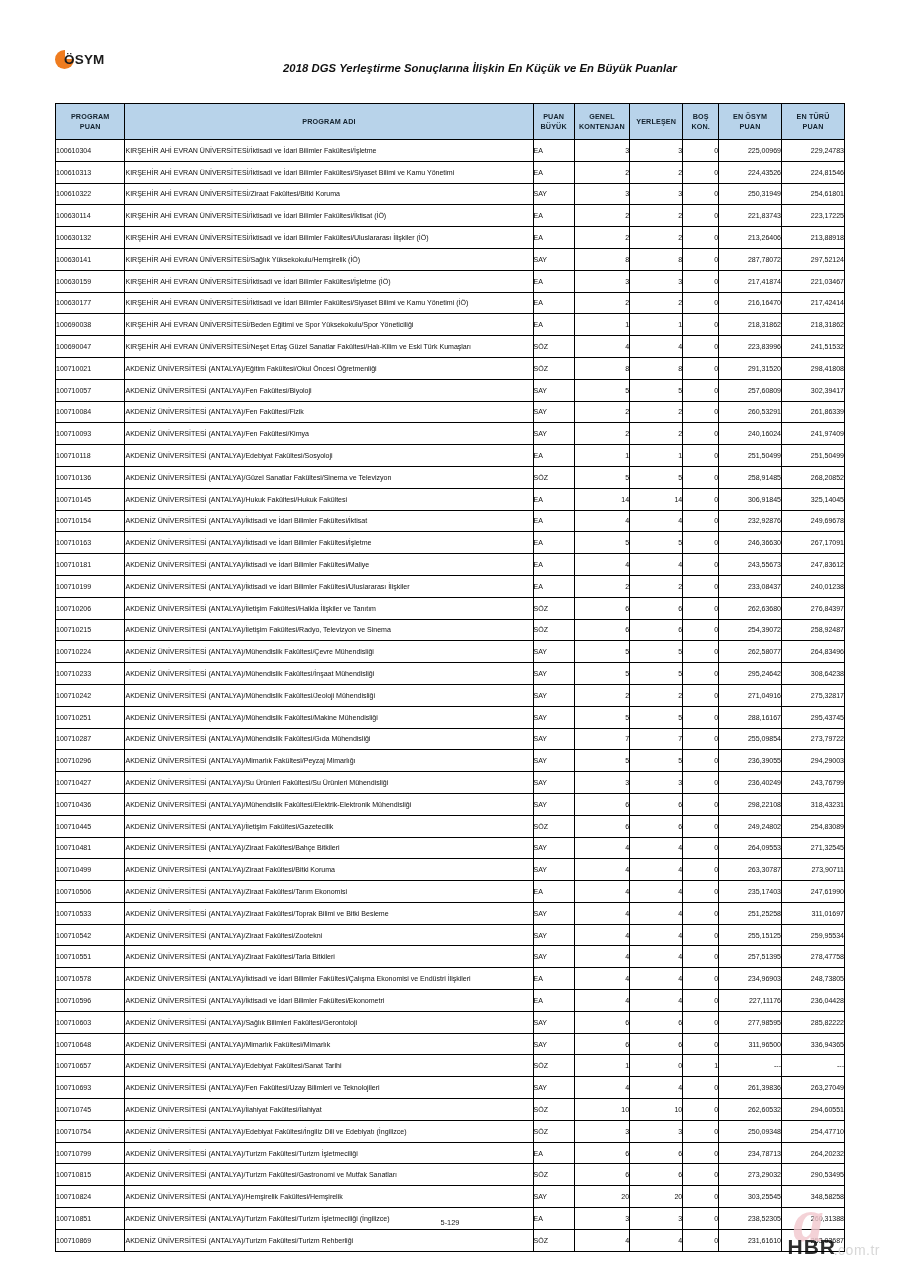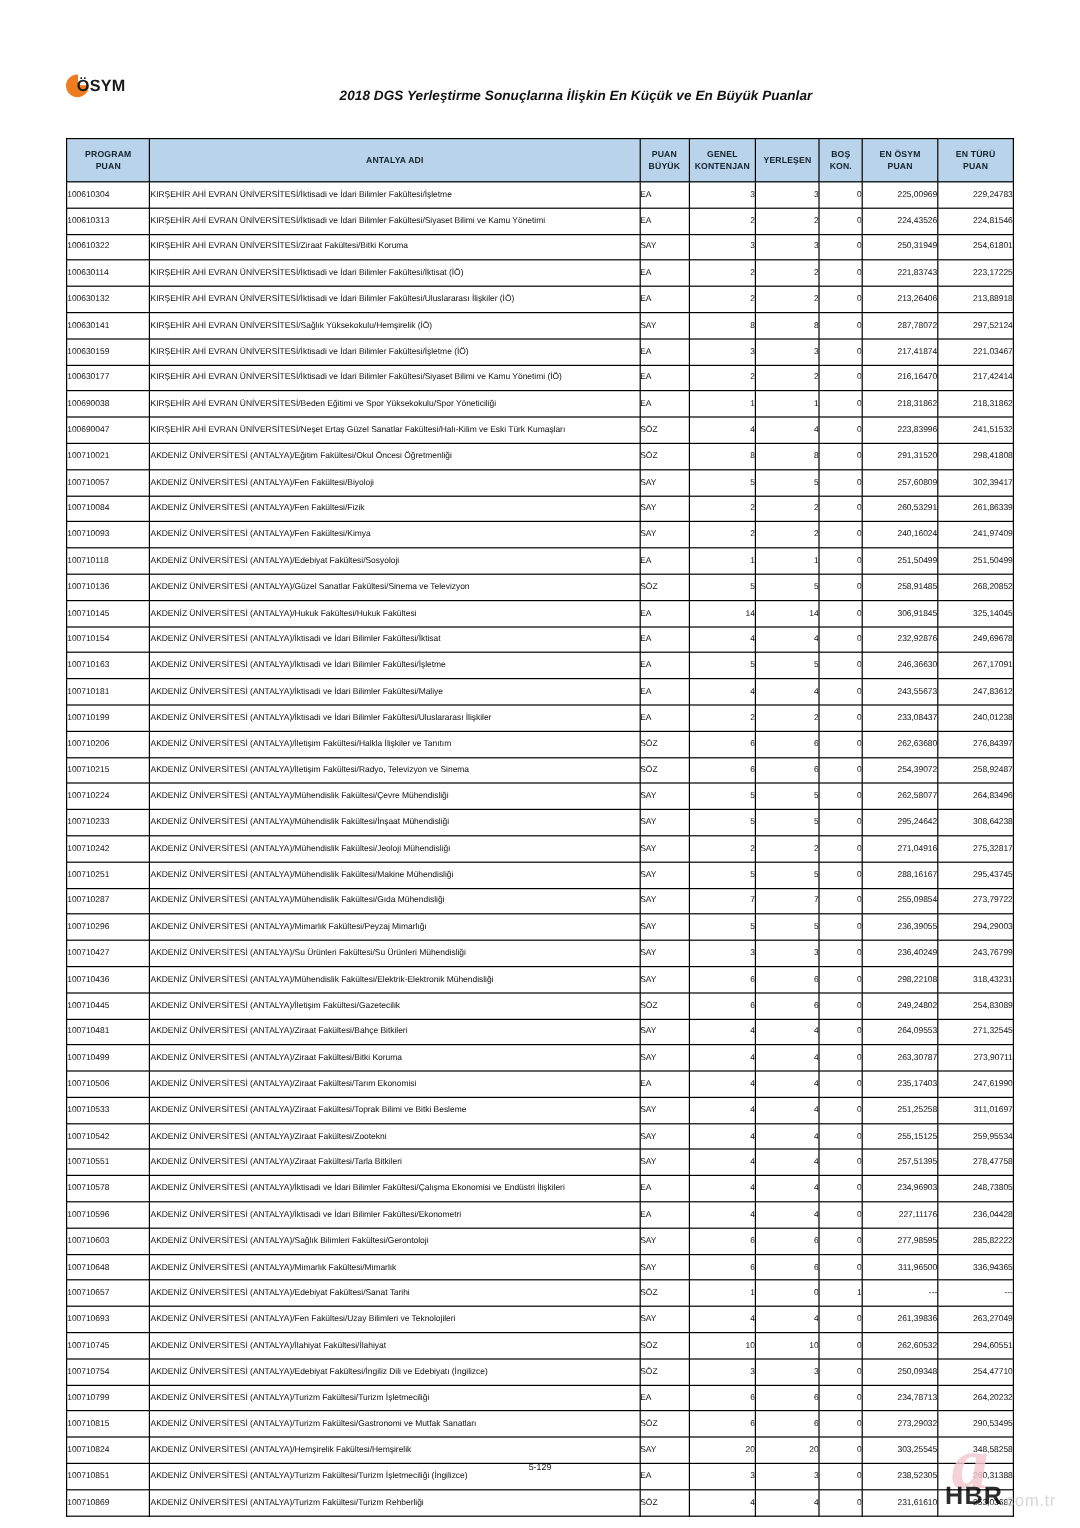--- a/index.html
+++ b/index.html
@@ -14,21 +14,21 @@
     color: #000000;
     position: relative;
     overflow: hidden;
   }
 
   .page {
     position: relative;
     width: 900px;
     height: 1273px;
     box-sizing: border-box;
-    padding: 12px 55px;
+    padding: 0 55px;
   }
 
   
   .doc-header {
     position: relative;
     height: 45px;
     padding-top: 45px;
     display: flex;
     align-items: center;
   }
@@ -203,21 +203,21 @@
         <col class="w-kucuk">
         <col class="w-buyuk">
     </colgroup>
     <thead>
       <tr id="header-row">
           <th>
             <div>PROGRAM</div>
             <div>PUAN</div>
           </th>
           <th>
-            <div>ANTALYA ADI</div>
+            <div>PROGRAM ADI</div>
           </th>
           <th>
             <div>PUAN</div>
             <div>BÜYÜK</div>
           </th>
           <th>
             <div>GENEL</div>
             <div>KONTENJAN</div>
           </th>
           <th>

